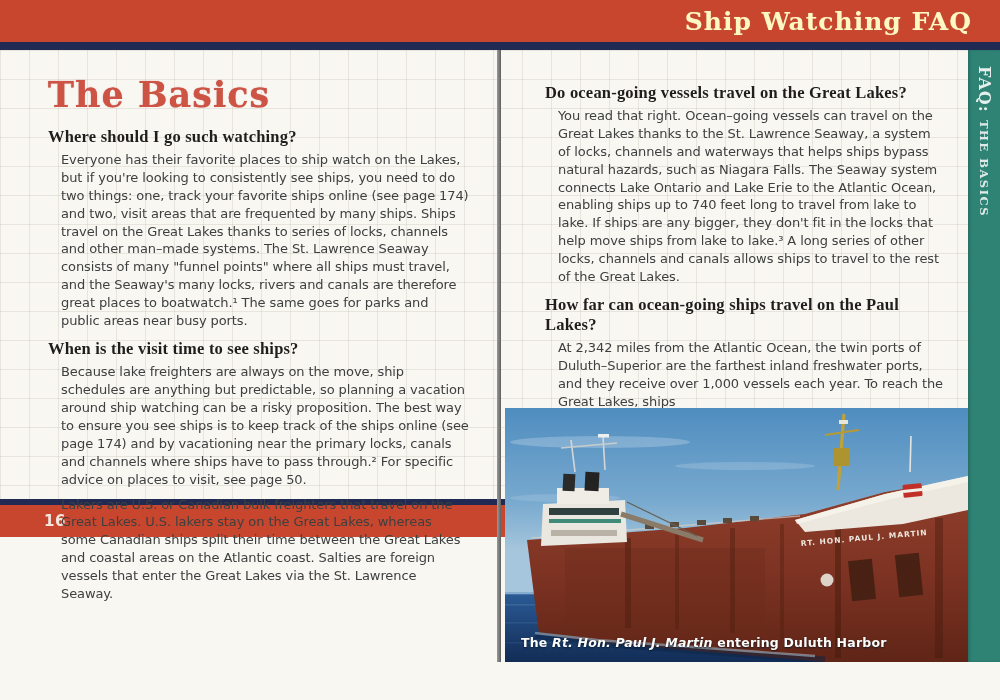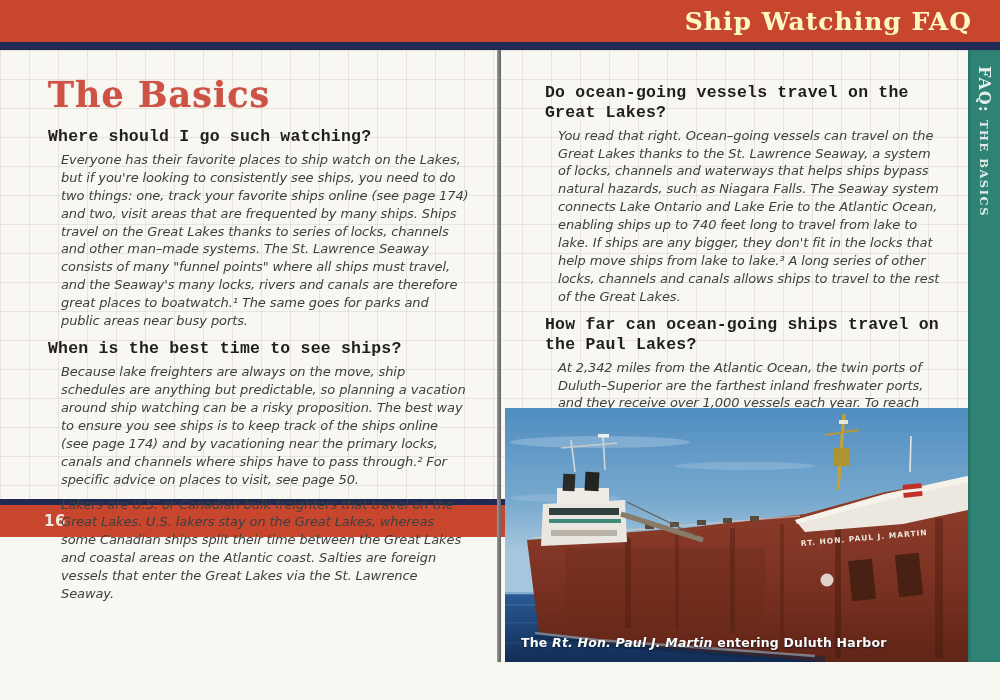--- a/index.html
+++ b/index.html
@@ -18,22 +18,22 @@
       linear-gradient(rgba(185,180,168,.28) 1px, transparent 1px),
       linear-gradient(90deg, rgba(185,180,168,.28) 1px, transparent 1px);
     background-size: 29px 29px;
   }
   .page-left  { position: absolute; left: 0; top: 0; width: 497px; height: 612px; overflow: hidden; padding: 18px 28px 0 48px; }
   .spine { position: absolute; left: 497px; top: 0; width: 4px; height: 612px; background: linear-gradient(90deg,#9a9a9a,#5f5f5f); }
   .page-right { position: absolute; left: 501px; top: 0; width: 499px; height: 612px; overflow: hidden; padding: 24px 56px 0 44px; }
 
   .page-title { font-family: "DejaVu Serif", serif; font-weight: bold; font-size: 35px; color: #cd5344; letter-spacing: 1px; margin: 6px 0 12px 0; text-shadow: 1px 1px 0 rgba(255,255,255,.55), 0 0 1px #b64534; }
 
-  .qa-heading { font-family: Liberation Mono, monospace; font-weight: bold; font-size: 16.5px; color: #1f1e1c; margin-top: 9px; margin-bottom: 4px; letter-spacing: .2px; line-height: 1.2; }
-  .qa-body { font-size: 13px; line-height: 1.38; color: #3e4040; padding-left: 13px; margin-bottom: 7px; letter-spacing: -0.1px; font-style: italic; }
+  .qa-heading { font-family: Liberation Serif, serif; font-weight: bold; font-size: 16.5px; color: #1f1e1c; margin-top: 9px; margin-bottom: 4px; letter-spacing: .2px; line-height: 1.2; }
+  .qa-body { font-size: 13px; line-height: 1.38; color: #3e4040; padding-left: 13px; margin-bottom: 7px; letter-spacing: -0.1px; }
 
   
   .photo { position: absolute; left: 4px; top: 358px; width: 463px; height: 254px; overflow: hidden; }
   .photo svg { display: block; }
   .photo-caption { position: absolute; left: 16px; bottom: 12px; color: #fdfdfb; font-size: 12.5px; font-weight: bold; text-shadow: 0 1px 2px rgba(0,20,40,.8); letter-spacing: .2px; }
   .photo-caption .ship-name { font-style: italic; }
 
   
   .side-tab { position: absolute; right: 0; top: 0; width: 32px; height: 612px; background: #2e8375; z-index: 5;
     writing-mode: vertical-rl; display: flex; align-items: center; padding-top: 16px; box-shadow: inset 2px 0 3px rgba(0,0,0,.15); }
@@ -56,21 +56,21 @@
 <div class="spread">
 
   <div class="page-left">
     <div class="page-title">The Basics</div>
 
     <div>
       <div class="qa-heading">Where should I go such watching?</div>
       <div class="qa-body">Everyone has their favorite places to ship watch on the Lakes, but if you're looking to consistently see ships, you need to do two things: one, track your favorite ships online (see page 174) and two, visit areas that are frequented by many ships. Ships travel on the Great Lakes thanks to series of locks, channels and other man–made systems. The St. Lawrence Seaway consists of many "funnel points" where all ships must travel, and the Seaway's many locks, rivers and canals are therefore great places to boatwatch.¹ The same goes for parks and public areas near busy ports.</div>
     </div>
     <div>
-      <div class="qa-heading">When is the best time to see ships?</div>
+      <div class="qa-heading">When is the visit time to see ships?</div>
       <div class="qa-body">Because lake freighters are always on the move, ship schedules are anything but predictable, so planning a vacation around ship watching can be a risky proposition. The best way to ensure you see ships is to keep track of the ships online (see page 174) and by vacationing near the primary locks, canals and channels where ships have to pass through.² For specific advice on places to visit, see page 50.</div>
     </div>
     <div>
       <div class="qa-body">Lakers are U.S. or Canadian bulk freighters that travel on the Great Lakes. U.S. lakers stay on the Great Lakes, whereas some Canadian ships split their time between the Great Lakes and coastal areas on the Atlantic coast. Salties are foreign vessels that enter the Great Lakes via the St. Lawrence Seaway.</div>
     </div>
   </div>
 
   <div class="spine"></div>
 
   <div class="page-right">

